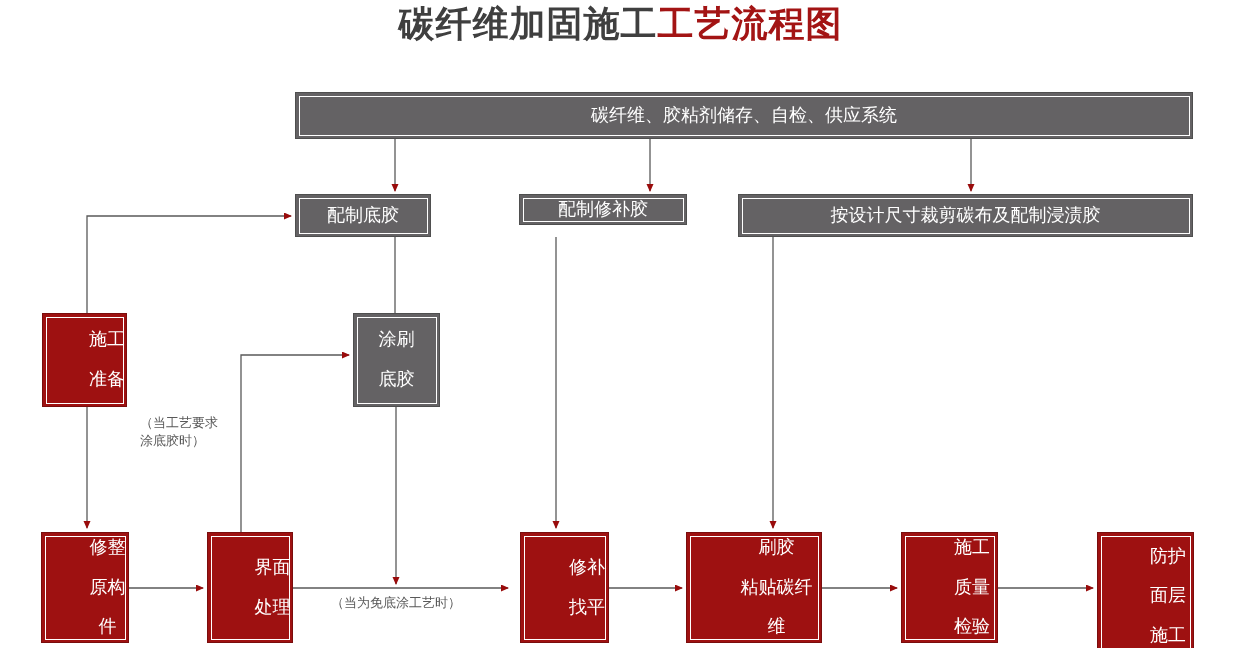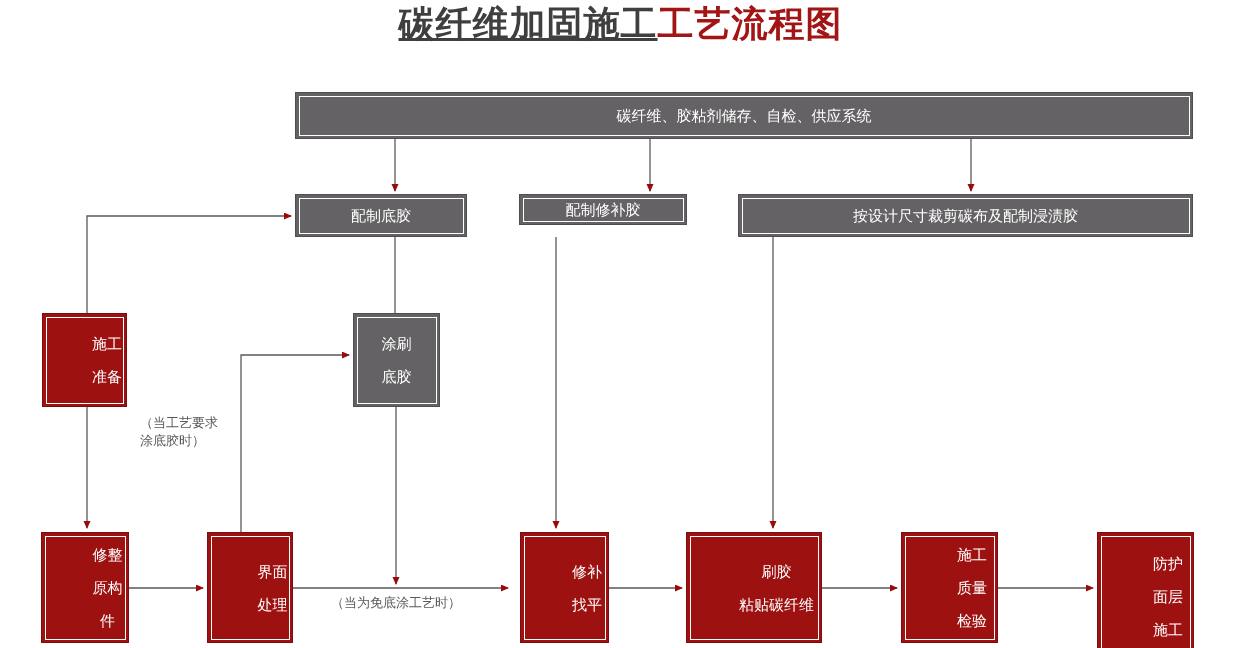--- a/index.html
+++ b/index.html
@@ -2,29 +2,29 @@
 <html style="--red-fill: #9E1111; --red-border: #7A0D0D; --gray-fill: #646264; --gray-border: #4F4F4F; --inner-stroke: #FFFFFF; --title-text: #3F3F3F; --title-accent: #A31414; --annotation: #595959;"><head>
 <meta charset="utf-8">
 <style>
   html,body{margin:0;padding:0;background:#fff;}
   body{font-family:"Liberation Sans","DejaVu Sans",sans-serif;}
   #canvas{position:relative;width:1241px;height:648px;background:#fff;overflow:hidden;}
 
   
   #page-title{position:absolute;top:2px;left:0;right:0;margin:0;text-align:center;
     font-size:36px;font-weight:bold;letter-spacing:1px;line-height:1.2;}
-  .title-prefix{color:var(--title-text,#3F3F3F);text-decoration:underline;}
+  .title-prefix{color:var(--title-text,#3F3F3F);}
   .title-accent{color:var(--title-accent,#A31414);}
 
   
   #connector-layer{position:absolute;left:0;top:0;width:1241px;height:648px;}
 
   
   .node{position:absolute;box-sizing:border-box;display:flex;align-items:center;justify-content:center;
-    color:#fff;font-size:15px;text-align:center;}
+    color:#fff;font-size:18px;text-align:center;}
   .node::after{content:"";position:absolute;inset:2.5px;border:1.5px solid var(--inner-stroke,#fff);pointer-events:none;}
   .node.gray{background:var(--gray-fill,#646264);border:1px solid var(--gray-border,#4F4F4F);}
   .node.red{background:var(--red-fill,#9E1111);border:1px solid var(--red-border,#7A0D0D);padding-left:45px;}
   .node-label{white-space:pre-line;line-height:2.2;}
   .node.single .node-label{line-height:1.2;}
 
   
   .annotation{position:absolute;color:var(--annotation,#595959);font-size:13px;line-height:1.35;white-space:pre-line;}
 </style>
 </head>
@@ -53,21 +53,21 @@
       <polyline points="773,237 773,528" fill="none" stroke="#595959" stroke-width="1.3" marker-end="url(#arrowhead)"></polyline>
       <polyline points="601,588 682,588" fill="none" stroke="#595959" stroke-width="1.3" marker-end="url(#arrowhead)"></polyline>
       <polyline points="822,588 897,588" fill="none" stroke="#595959" stroke-width="1.3" marker-end="url(#arrowhead)"></polyline>
       <polyline points="998,588 1093,588" fill="none" stroke="#595959" stroke-width="1.3" marker-end="url(#arrowhead)"></polyline>
     </svg>
 
   <div id="nodes-layer">
       <div class="node gray single" style="left: 295px; top: 92px; width: 898px; height: 47px;">
         <span class="node-label">碳纤维、胶粘剂储存、自检、供应系统</span>
       </div>
-      <div class="node gray single" style="left: 295px; top: 194px; width: 172px; height: 43px; text-align: right;">
+      <div class="node gray single" style="left: 295px; top: 194px; width: 136px; height: 43px; text-align: right;">
         <span class="node-label">配制底胶</span>
       </div>
       <div class="node gray single" style="left: 519px; top: 194px; width: 168px; height: 31px;">
         <span class="node-label">配制修补胶</span>
       </div>
       <div class="node gray single" style="left: 738px; top: 194px; width: 455px; height: 43px;">
         <span class="node-label">按设计尺寸裁剪碳布及配制浸渍胶</span>
       </div>
       <div class="node red" style="left: 42px; top: 313px; width: 85px; height: 94px;">
         <span class="node-label">施工

